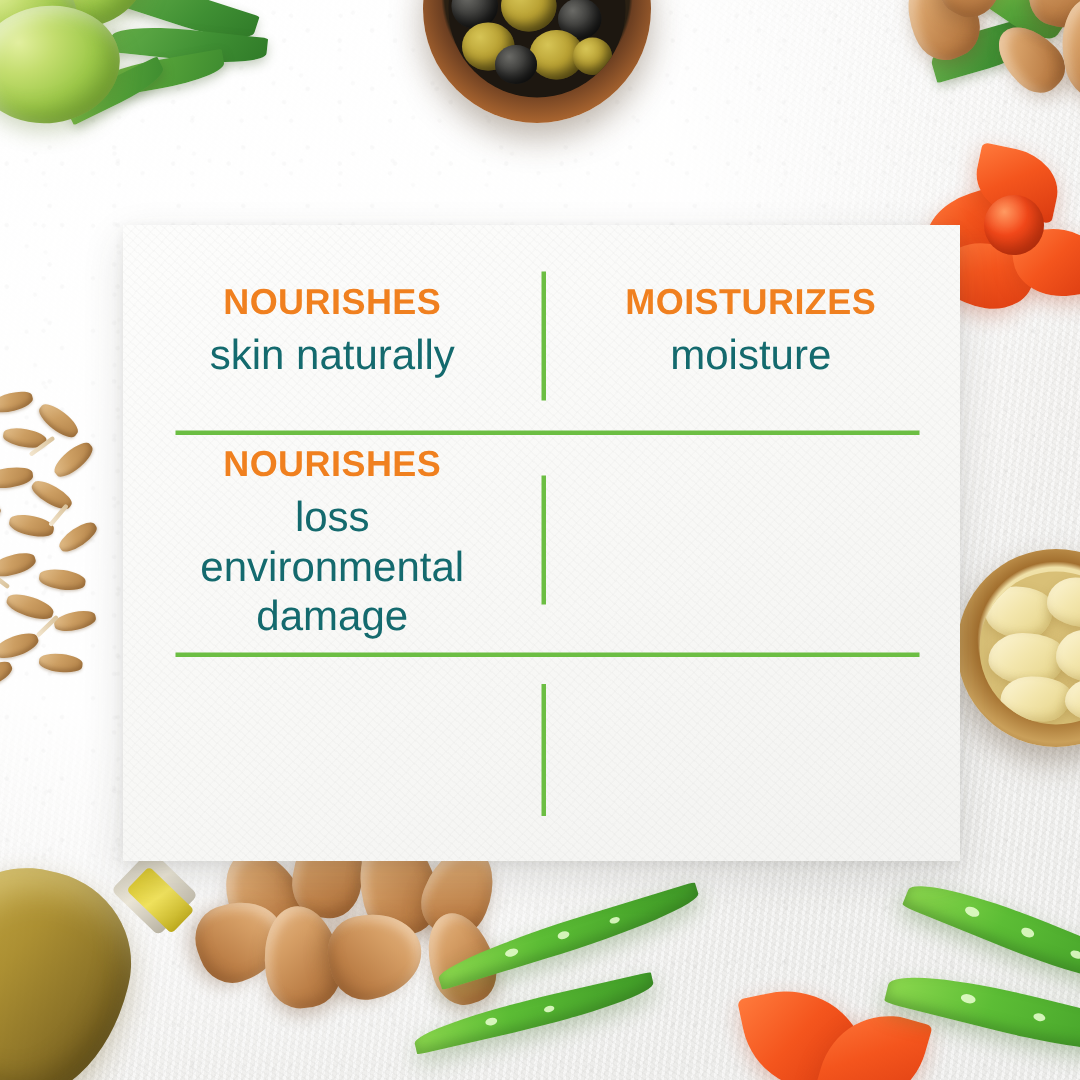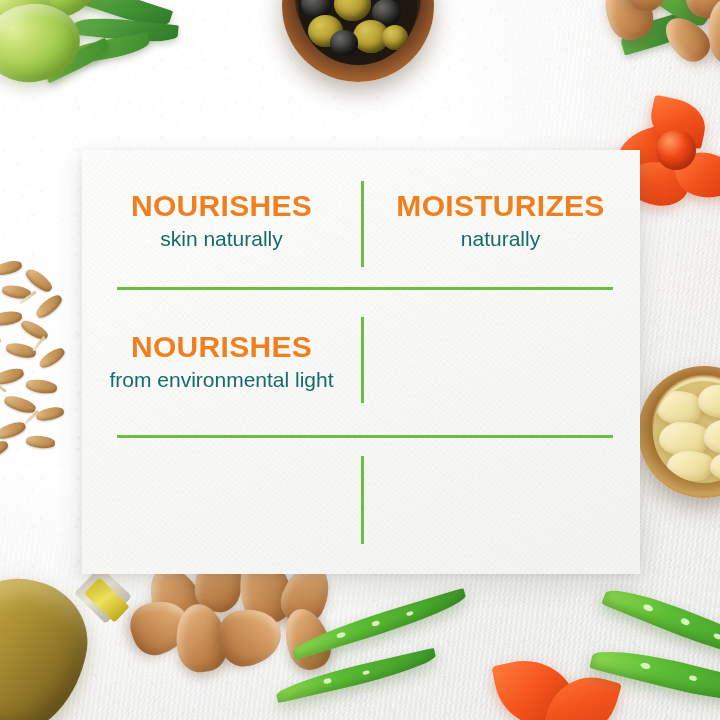--- a/index.html
+++ b/index.html
@@ -151,28 +151,28 @@
   .cell {
     display:flex; flex-direction:column;
     align-items:center; justify-content:center;
     text-align:center;
     padding: 0 14px;
   }
 
   .cell .headline {
     color:#f0801f;
     font-weight:bold;
-    font-size:30px;
+    font-size:24px;
     letter-spacing:.3px;
     line-height:1.05;
     white-space:nowrap;
   }
   .cell .sub {
     color:#146a6e;
-    font-size:21px;
+    font-size:28px;
     line-height:1.18;
     margin-top:6px;
   }
 
   
   .v-div {
     position:absolute;
     width:3px;
     background:#6cbe43;
     left:279px;
@@ -336,28 +336,28 @@
 
     <div class="grid">
 
       <div class="cell">
         <div class="headline">NOURISHES</div>
         <div class="sub">skin naturally</div>
       </div>
 
       <div class="cell">
         <div class="headline">MOISTURIZES</div>
-        <div class="sub">naturally</div>
+        <div class="sub">moisture</div>
       </div>
 
 
 
       <div class="cell">
         <div class="headline">NOURISHES</div>
-        <div class="sub" style="white-space:normal; max-width:230px;">from environmental light</div>
+        <div class="sub" style="white-space:normal; max-width:230px;">loss environmental damage</div>
       </div>
 
 
     </div>
 
     <div class="v-div r1"></div>
     <div class="v-div r2"></div>
     <div class="v-div r3"></div>
 
     <div class="h-div d1"></div>

